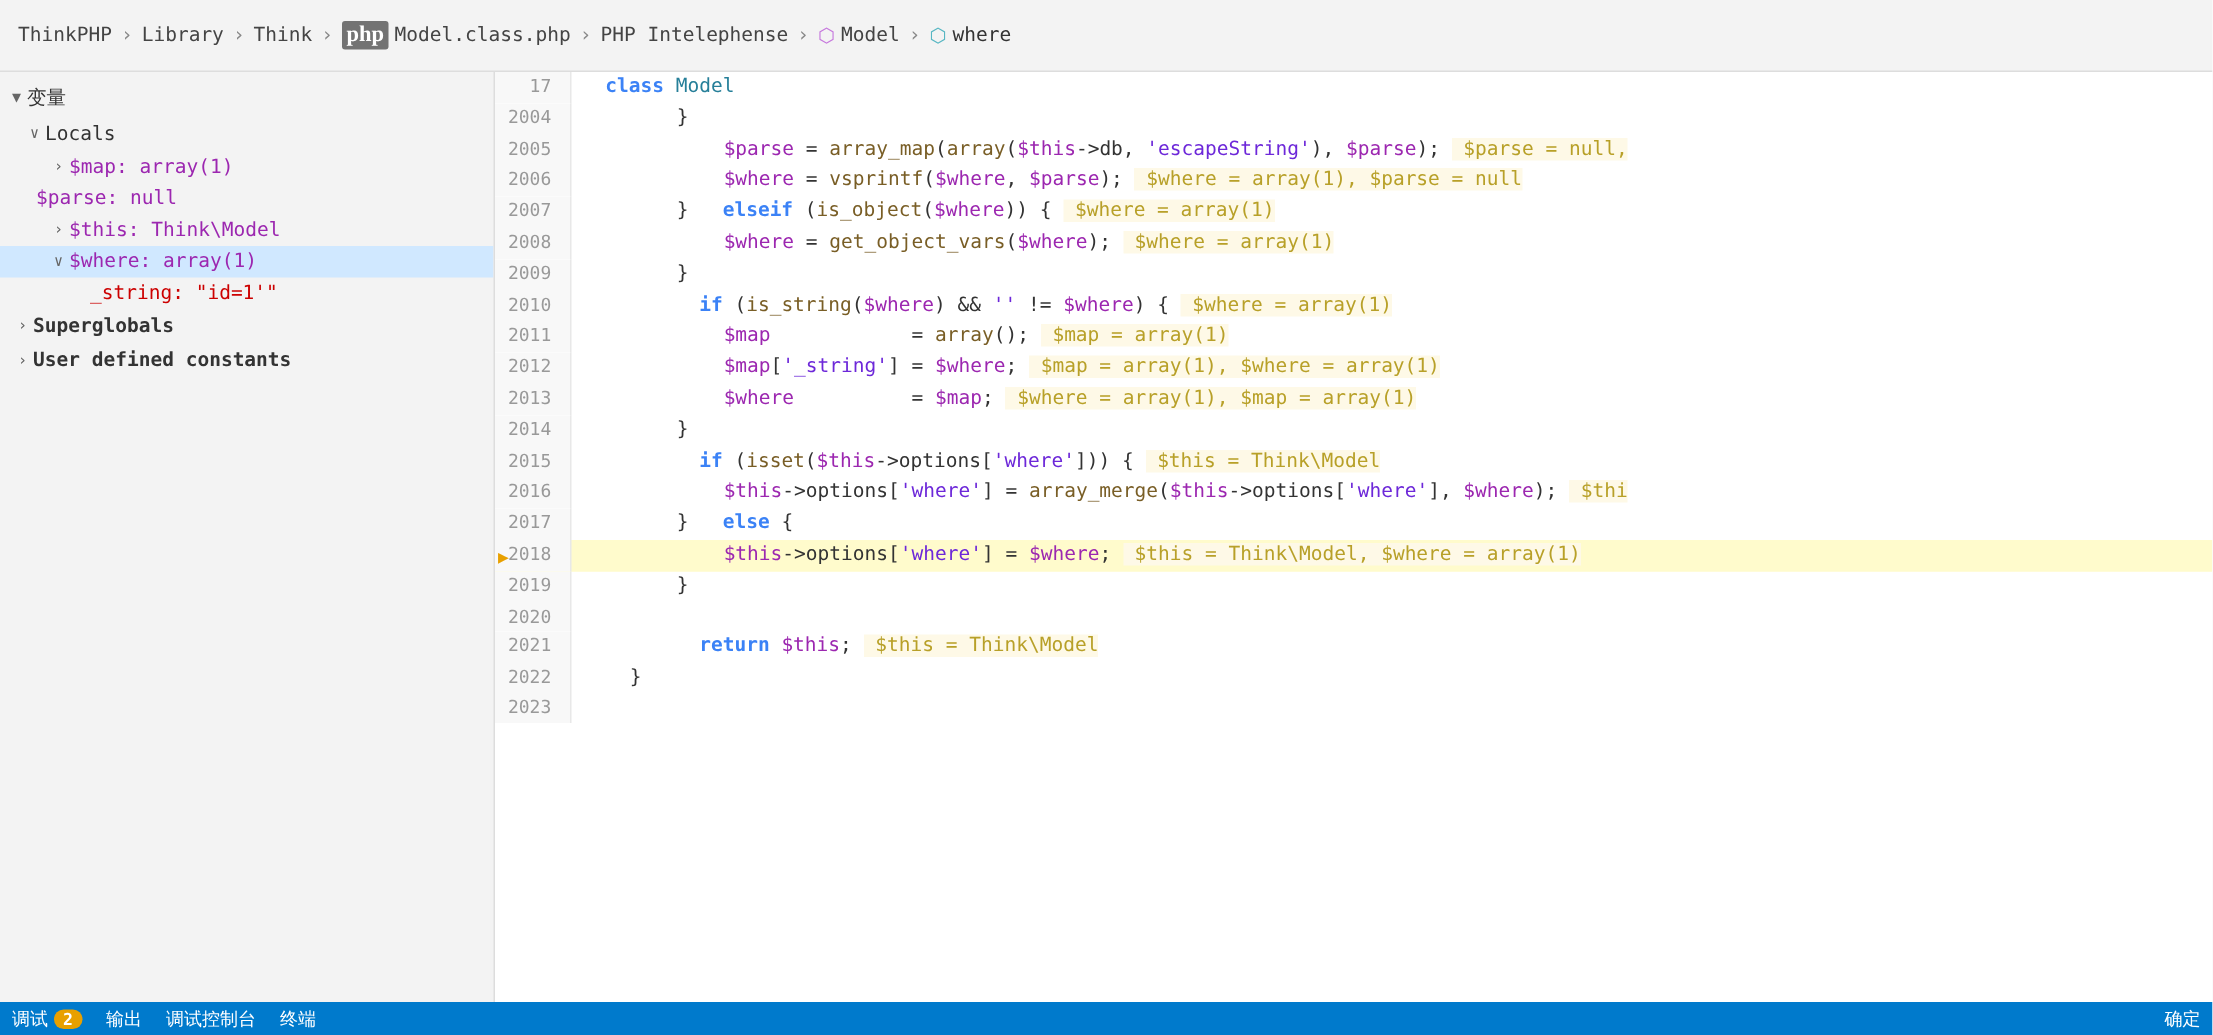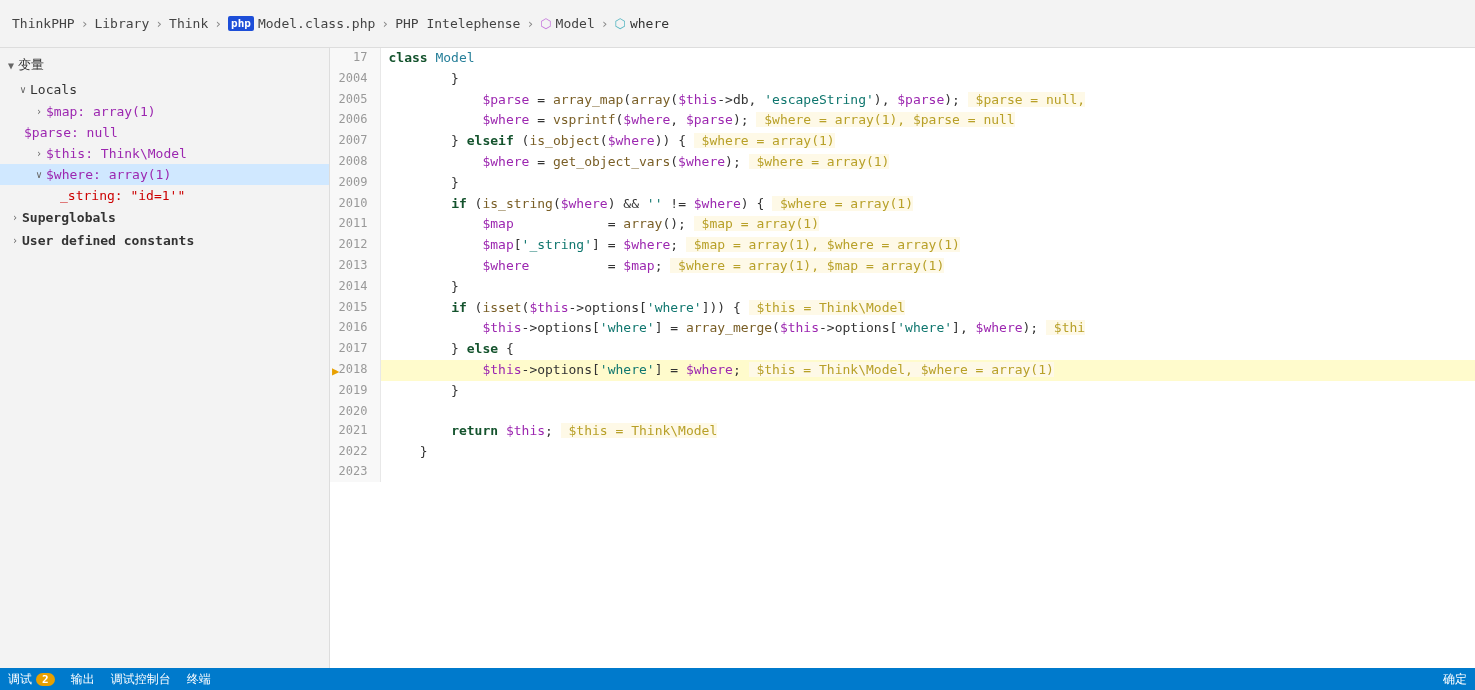--- a/index.html
+++ b/index.html
@@ -30,26 +30,27 @@
       margin: 0 2px;
     }
     .breadcrumb-item {
       color: #444;
     }
     .breadcrumb-item.active {
       color: #333;
       font-weight: 500;
     }
     .breadcrumb-php-icon {
-      background: #1d4ed8;
+      background: #737373;
       color: white;
-      font-size: 11px;
+      font-size: 15px;
       padding: 1px 3px;
       border-radius: 2px;
       font-weight: bold;
+      font-family: Liberation Serif, serif;
     }
     .breadcrumb-model-icon {
       color: #c678dd;
     }
     .breadcrumb-where-icon {
       color: #56b6c2;
     }
 
     
     #main-area {
@@ -136,25 +137,25 @@
     }
 
     tr.highlighted {
       background: #fffbcc;
     }
     tr.highlighted .line-content {
       background: #fffbcc;
     }
 
     
-    .kw { color: #14532d; font-weight: bold; }
+    .kw { color: #3b82f6; font-weight: bold; margin-left: 15px; }
     .kw2 { color: #0070c1; }
     .fn { color: #795e26; }
     .cls { color: #267f99; }
-    .str { color: #0f766e; }
+    .str { color: #6d28d9; }
     .var { color: #9c27b0; }
     .hint { color: #b8a028; background: #fef9e7; }
 
     .breakpoint-arrow {
       position: absolute;
       left: 2px;
       top: 2px;
       color: #e8a000;
       font-size: 12px;
     }

